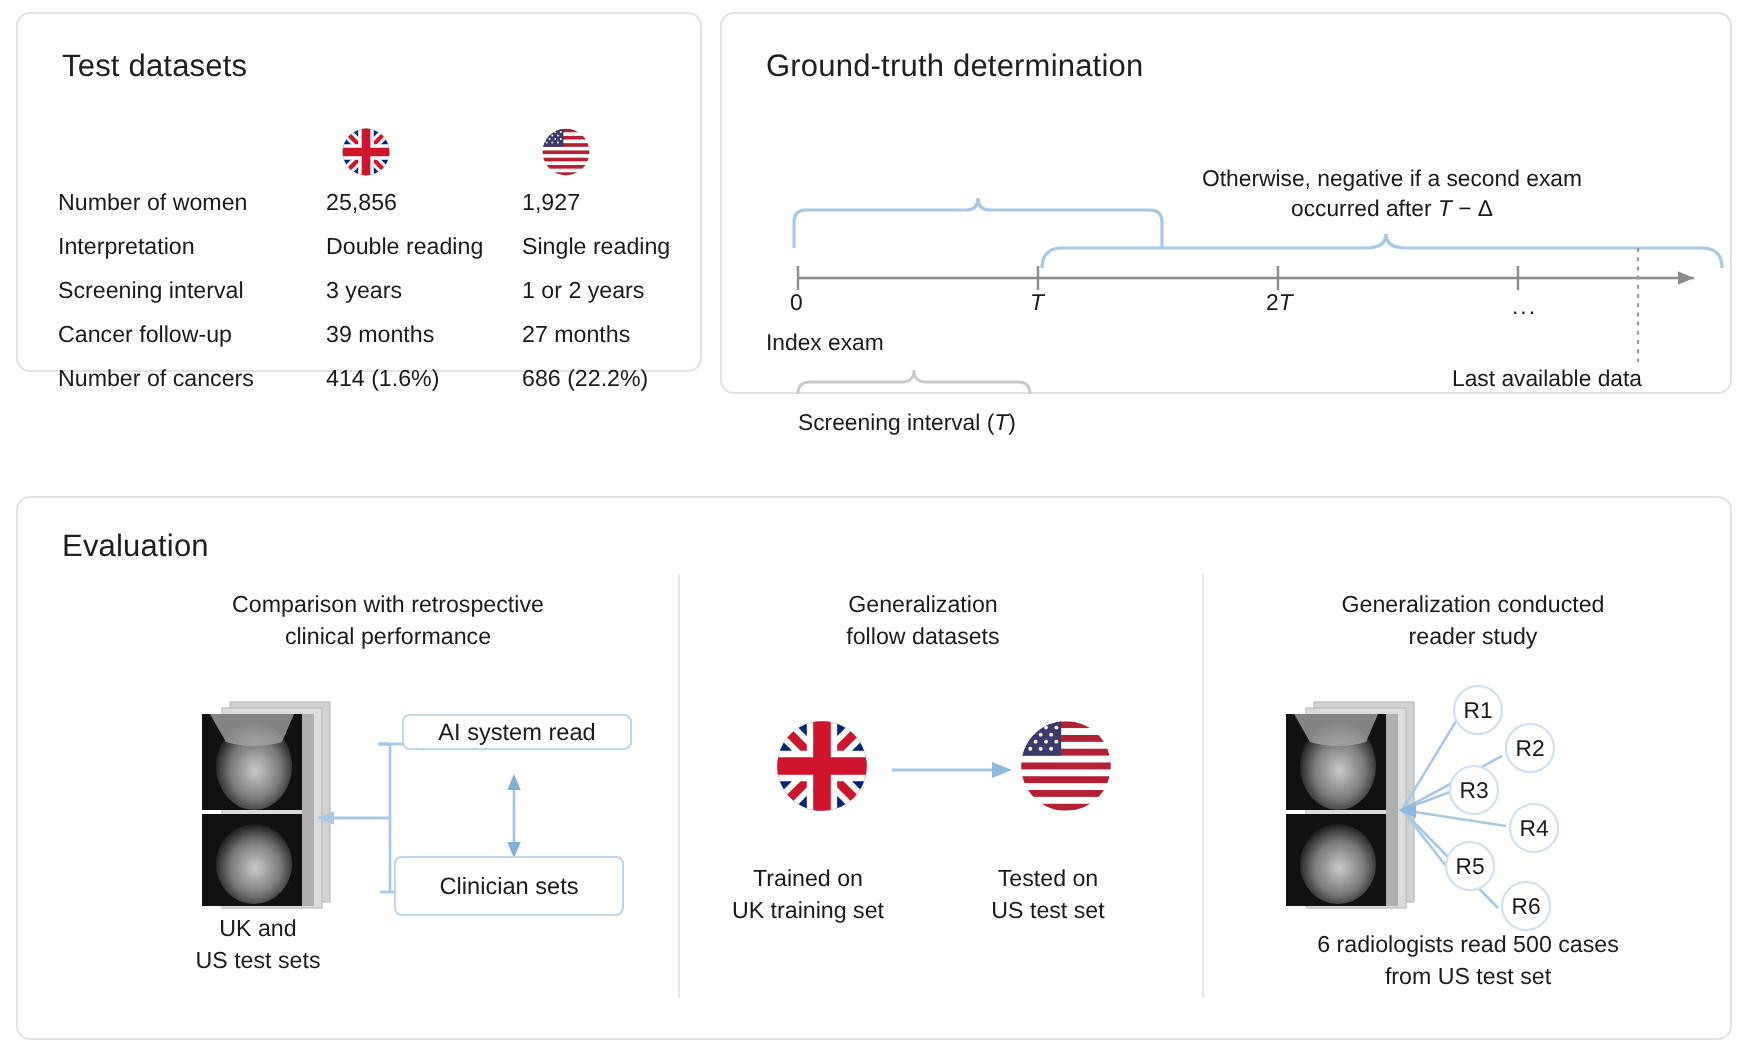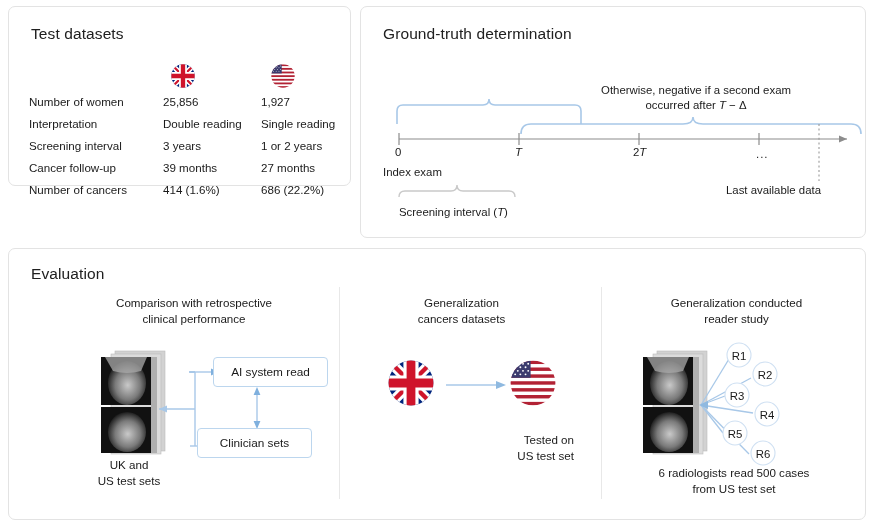--- a/index.html
+++ b/index.html
@@ -22,21 +22,21 @@
 
   
   .panel {
     position: absolute;
     background: #fff;
     border: 1px solid #e3e3e3;
     border-radius: 7px;
     box-sizing: border-box;
   }
   #panel-datasets   { left: 8px;   top: 6px;   width: 343px; height: 180px; }
-  #panel-groundtruth{ left: 360px; top: 6px;   width: 506px; height: 232px; }
+  #panel-groundtruth{ left: 360px; top: 6px;   width: 506px; height: 191px; }
   #panel-evaluation { left: 8px;   top: 248px; width: 858px; height: 272px; padding-left: 24px; }
 
   .panel-title {
     position: absolute;
     font-size: 15.5px;
     font-weight: 400;
     color: #202020;
     letter-spacing: 0.1px;
     white-space: nowrap;
   }
@@ -108,36 +108,36 @@
 
   .ev-caption {
     position: absolute;
     font-size: 11.6px;
     line-height: 15.5px;
     text-align: center;
     color: #1a1a1a;
   }
   #ev-c1 { left: 40px;  top: 208px; width: 160px; }
   #ev-c2a{ left: 345px; top: 183px; width: 100px; }
-  #ev-c2b{ left: 465px; top: 183px; width: 100px; text-align: right; }
+  #ev-c2b{ left: 465px; top: 183px; width: 100px; }
   #ev-c3 { left: 600px; top: 216px; width: 250px; }
 
   .box {
     position: absolute;
     border: 1px solid #bcd6ee;
     border-radius: 4px;
     background: #fff;
     font-size: 11.8px;
     color: #1a1a1a;
     display: flex;
     align-items: center;
     justify-content: center;
     box-sizing: border-box;
   }
-  #box-ai  { left: 204px; top: 108px; width: 115px; height: 30px; }
+  #box-ai  { left: 192px; top: 108px; width: 115px; height: 18px; }
   #box-cli { left: 188px; top: 179px; width: 115px; height: 30px; }
 
   .divider {
     position: absolute;
     width: 1px;
     background: #e8e8e8;
   }
   #div-1 { left: 330px; top: 38px; height: 212px; }
   #div-2 { left: 592px; top: 38px; height: 212px; }
 
@@ -361,21 +361,21 @@
       <span>Clinician sets</span>
     </div>
 
     <div class="ev-caption" id="ev-c1">
       <div>UK and</div>
       <div>US test sets</div>
     </div>
 
     <div class="ev-col-title" id="ev-t2">
       <div>Generalization</div>
-      <div>cancers datasets</div>
+      <div>follow datasets</div>
     </div>
 
     <div class="abs-svg" style="left:378px; top:110px;">
       <svg width="48" height="48" viewBox="0 0 60 60">
         <defs>
             <clipPath id="ukclipB">
               <circle cx="30" cy="30" r="28"></circle>
             </clipPath>
           </defs>
         <g clip-path="url(#ukclipB)">
@@ -425,20 +425,24 @@
             <circle cx="17.5" cy="14.8" r="1.2"></circle>
               <circle cx="24" cy="14.8" r="1.2"></circle>
             <circle cx="7.7" cy="19.2" r="1.2"></circle>
               <circle cx="14.2" cy="19.2" r="1.2"></circle>
             <circle cx="20.7" cy="19.2" r="1.2"></circle>
           </g>
         </g>
       </svg>
     </div>
 
+    <div class="ev-caption" id="ev-c2a">
+      <div>Trained on</div>
+      <div>UK training set</div>
+    </div>
     <div class="ev-caption" id="ev-c2b">
       <div>Tested on</div>
       <div>US test set</div>
     </div>
 
     <div class="ev-col-title" id="ev-t3">
       <div>Generalization conducted</div>
       <div>reader study</div>
     </div>
 

